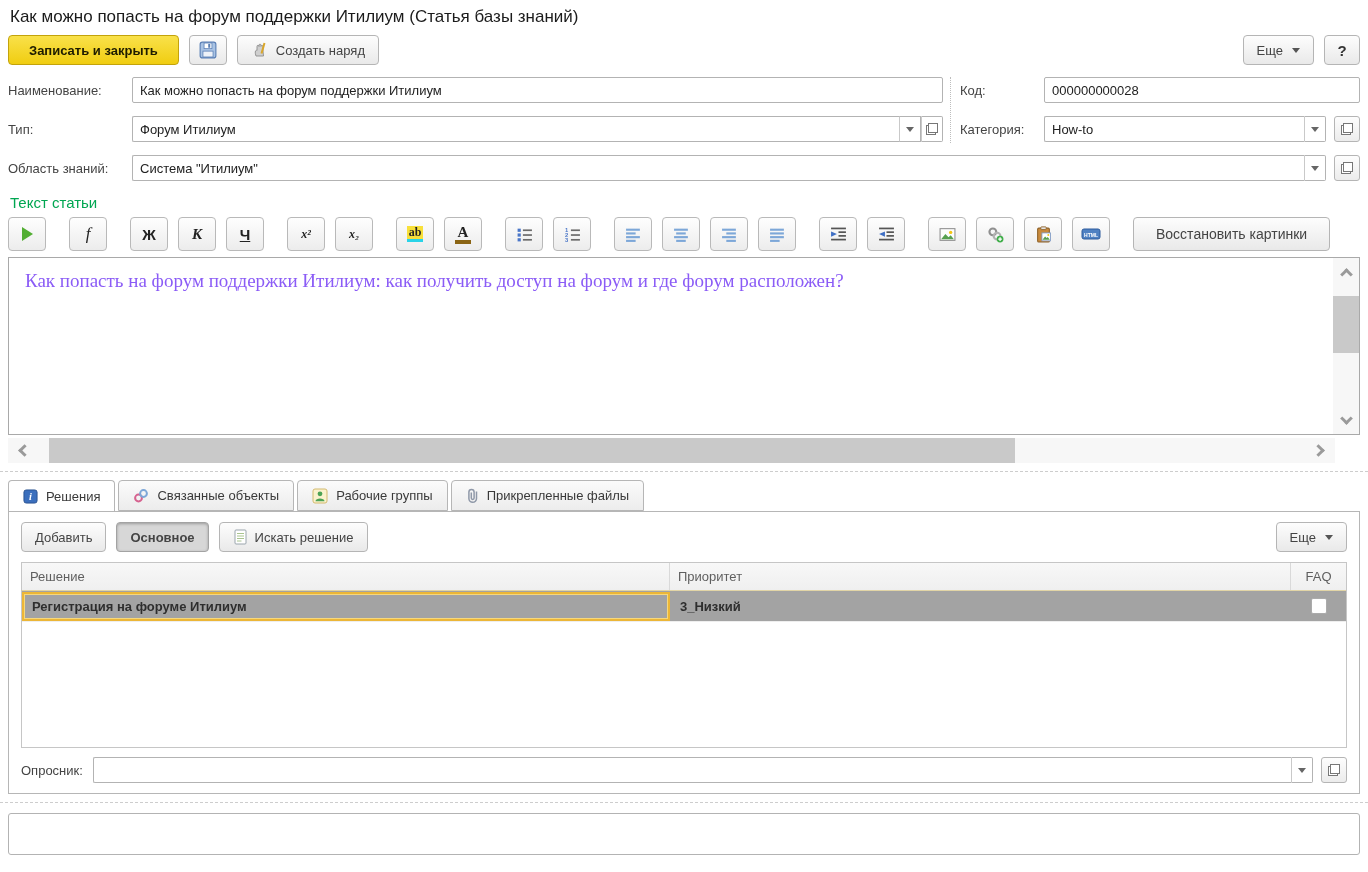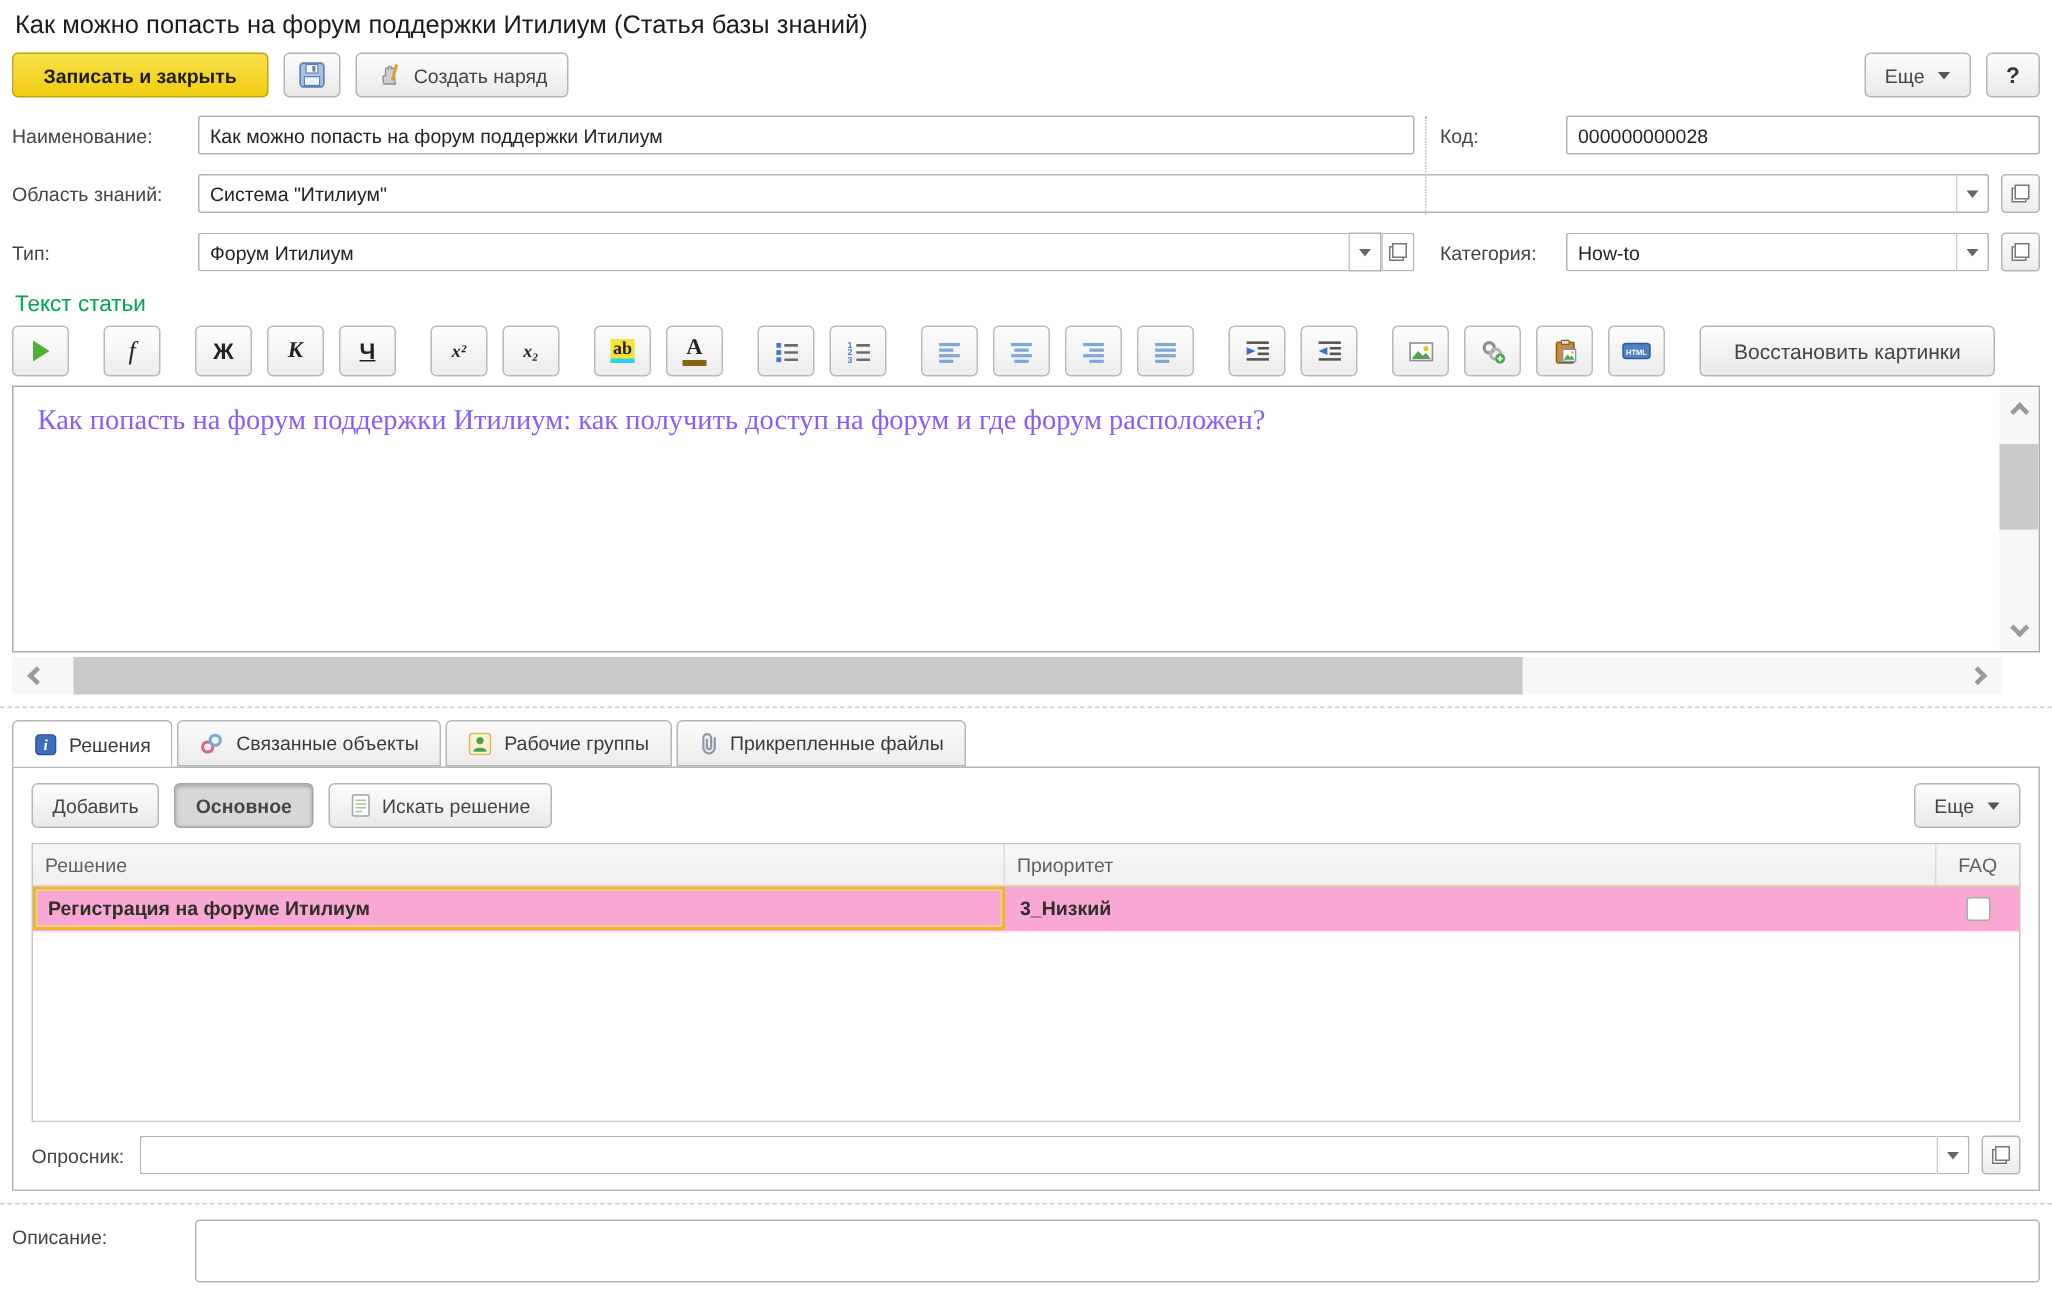--- a/index.html
+++ b/index.html
@@ -97,21 +97,21 @@
   .panel { border:1px solid #b6b6b6; margin:0 8px; padding:10px 12px 10px; background:#fff; }
   .panel-btns { display:flex; align-items:flex-end; gap:10px; }
   .btn-pressed { background:#d7d7d7; box-shadow:inset 0 1px 3px rgba(0,0,0,.28);
     border-color:#a3a3a3; font-weight:bold; }
 
   .grid { margin-top:10px; border:1px solid #c6c6c6; }
   .g-head { display:flex; background:linear-gradient(#f8f8f8,#efefef); color:#5f5f5f; }
   .g-head > div { padding:6px 8px; border-right:1px solid #d9d9d9; }
   .g-head > div:last-child { border-right:none; text-align:center; }
   .c1 { flex:0 0 648px; } .c2 { flex:1; } .c3 { flex:0 0 55px; }
-  .g-row { display:flex; background:#f9a8d4; border-top:1px solid #e2d5a6; align-items:flex-start; }
+  .g-row { display:flex; background:#a3a3a3; border-top:1px solid #e2d5a6; align-items:center; }
   .g-row > div { padding:7px 10px; font-weight:bold; color:#2e2e2e; }
   .cell-sel { box-shadow:inset 0 0 0 2px #ecb637, inset 0 0 0 3px #f6d87c; }
   .cell-faq { display:flex; align-items:center; justify-content:center; }
   .checkbox { width:16px; height:16px; background:#fff; border:1px solid #ababab; border-radius:2px; }
   .g-fill { height:126px; background:#fff; border-top:1px solid #eee; }
 
   .qrow { display:flex; align-items:center; margin-top:9px; }
   .qrow .flabel { flex:0 0 72px; }
 
   .desc-row { display:flex; margin:10px 8px 0; }
@@ -162,47 +162,47 @@
 
     <div class="frow">
       <label class="flabel w124">Наименование:</label>
       <input class="tinput grow" value="Как можно попасть на форум поддержки Итилиум" style="">
       <div class="gap17"></div>
       <label class="flabel w84">Код:</label>
       <input class="tinput w316" value="000000000028" style="">
     </div>
 
     <div class="frow">
-      <label class="flabel w124">Область знаний:</label>
-      <div class="combo grow">
-        <input value="Система &quot;Итилиум&quot;" style="">
-        <div class="seg">
-          <span class="tri"></span>
-        </div>
-      </div>
-      <button class="choose">
-        <span class="sq2"></span>
-      </button>
-    </div>
-
-    <div class="frow">
       <label class="flabel w124">Тип:</label>
       <div class="combo grow">
         <input value="Форум Итилиум" style="">
         <div class="seg">
           <span class="tri"></span>
         </div>
         <div class="seg">
           <span class="sq2"></span>
         </div>
       </div>
       <div class="gap17"></div>
       <label class="flabel w84">Категория:</label>
       <div class="combo w282">
         <input value="How-to" style="">
+        <div class="seg">
+          <span class="tri"></span>
+        </div>
+      </div>
+      <button class="choose">
+        <span class="sq2"></span>
+      </button>
+    </div>
+
+    <div class="frow">
+      <label class="flabel w124">Область знаний:</label>
+      <div class="combo grow">
+        <input value="Система &quot;Итилиум&quot;" style="">
         <div class="seg">
           <span class="tri"></span>
         </div>
       </div>
       <button class="choose">
         <span class="sq2"></span>
       </button>
     </div>
   </div>
 
@@ -511,17 +511,16 @@
       </div>
       <button class="choose">
         <span class="sq2"></span>
       </button>
     </div>
   </div>
 
   <div class="dashed"></div>
 
   <div class="desc-row">
-    <label class="flabel">Описание:</label>
     <textarea class="desc-ta" style=""></textarea>
   </div>
 
 </div>
 
 </body></html>

